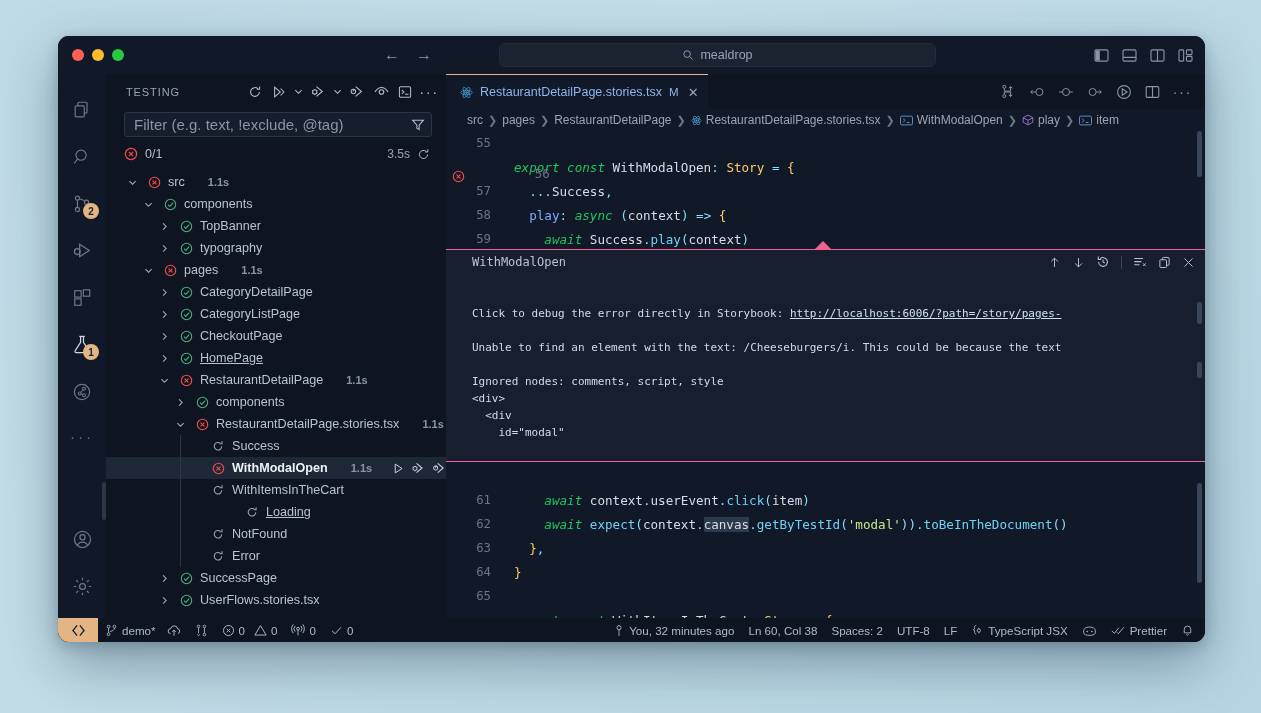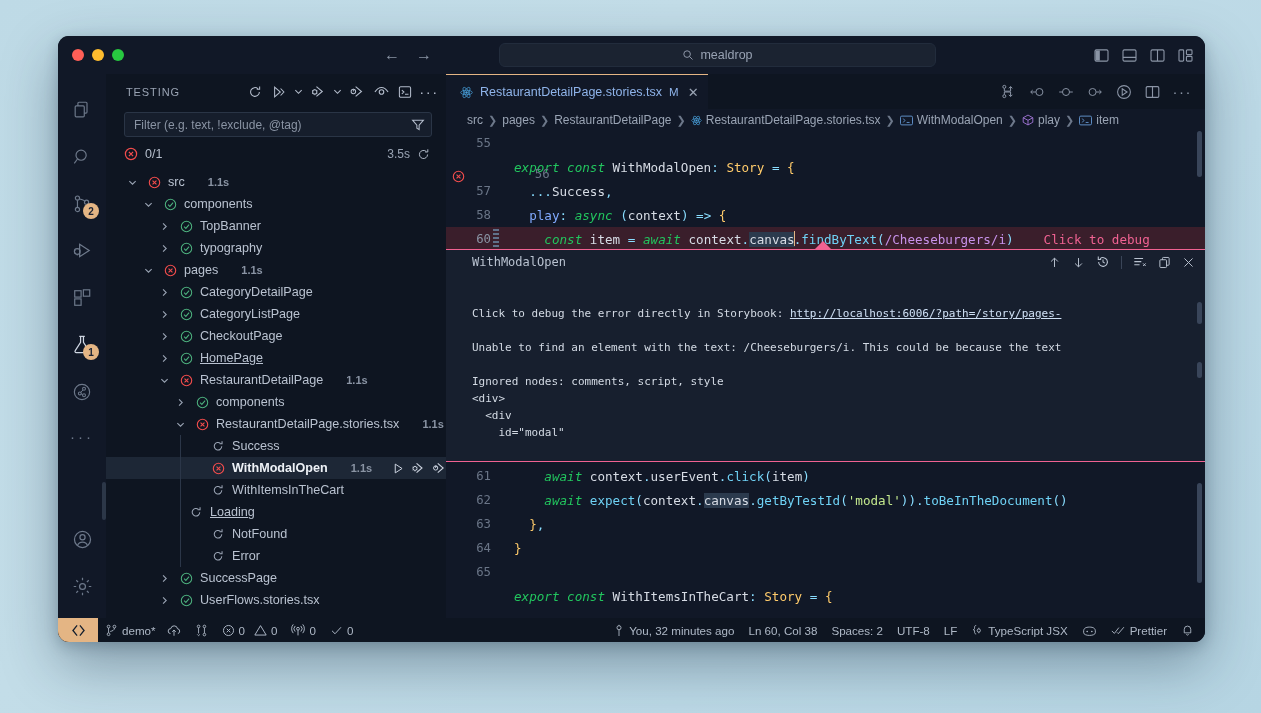--- a/index.html
+++ b/index.html
@@ -85,21 +85,21 @@
   .ib { width: 22px; height: 22px; display:flex; align-items:center; justify-content:center;
         border-radius: 4px; color:#b3bccb; }
   .ib.sm { width: 13px; }
   .filter-row { padding: 3px 14px 0 18px; }
   .filter-box {
     height: 25px; background: #161e2c; border: 1px solid #2a3546; border-radius: 3px;
     display: flex; align-items: center; padding: 0 6px 0 9px;
   }
   .filter-box input {
     flex: 1; background: transparent; border: 0; outline: none;
-    color: #d946ef; font-size: 12px; font-family: "Liberation Sans", sans-serif;
+    color: #d946ef; font-size: 15px; font-family: "Liberation Sans", sans-serif;
   }
   .filter-box input::placeholder { color: #8a94a4; }
   .summary {
     height: 26px; display: flex; align-items: center; padding: 0 16px 0 18px; gap: 7px;
     color: #b6bfcd; font-size: 12.5px; margin-top: 4px;
   }
   .summary .spacer { flex: 1; }
   .summary .time { color: #9aa4b4; font-size: 12px; }
 
   .tree { flex: 1; overflow: hidden; padding-top: 4px; font-size: 12.6px; }
@@ -618,21 +618,21 @@
             <span class="tw"></span>
             <span class="ti">
               <svg width="12" height="12" viewBox="0 0 16 16">
                 <path d="M13 8.4a5 5 0 1 1-1.8-3.9" fill="none" stroke="#9aa4b4" stroke-width="1.4"></path>
                 <path d="M13.4 1.8v3.2h-3.2" fill="none" stroke="#9aa4b4" stroke-width="1.4"></path>
               </svg>
             </span>
             <span>WithItemsInTheCart</span>
             <span class="guide" style="left: 74px;"></span>
           </div>
-          <div class="trow" style="padding-left: 60px; text-decoration: underline;">
+          <div class="trow" style="padding-left: 116px; text-decoration: underline;">
             <span class="tw"></span>
             <span class="ti">
               <svg width="12" height="12" viewBox="0 0 16 16">
                 <path d="M13 8.4a5 5 0 1 1-1.8-3.9" fill="none" stroke="#9aa4b4" stroke-width="1.4"></path>
                 <path d="M13.4 1.8v3.2h-3.2" fill="none" stroke="#9aa4b4" stroke-width="1.4"></path>
               </svg>
             </span>
             <span>Loading</span>
             <span class="guide" style="left: 74px;"></span>
           </div>
@@ -810,20 +810,24 @@
           <div class="ctext"><span class="kw">export</span> <span class="kw">const</span> <span class="var">WithModalOpen</span><span class="op">:</span> <span class="type">Story</span> <span class="op">=</span> <span class="brace">{</span></div>
         </div>
         <div class="cl">
           <div class="gutter">57</div>
           <div class="ctext">  <span class="punc">...</span><span class="var">Success</span><span class="punc">,</span></div>
         </div>
         <div class="cl">
           <div class="gutter">58</div>
           <div class="ctext">  <span class="prop">play</span><span class="op">:</span> <span class="kw">async</span> <span class="punc">(</span><span class="var">context</span><span class="punc">)</span> <span class="op">=&gt;</span> <span class="brace">{</span></div>
         </div>
+        <div class="cl">
+          <div class="gutter">59</div>
+          <div class="ctext">    <span class="kw">await</span> <span class="var">Success</span><span class="punc">.</span><span class="fn">play</span><span class="punc">(</span><span class="var">context</span><span class="punc">)</span></div>
+        </div>
         <div class="cl err">
           <div class="gutter">60</div>
           <div class="squiggle"></div>
           <div class="ctext">    <span class="kw">const</span> <span class="var">item</span> <span class="op">=</span> <span class="kw">await</span> <span class="var">context</span><span class="punc">.</span><span class="var sel-tok">canvas</span><span class="cursor"></span><span class="punc">.</span><span class="fn">findByText</span><span class="punc">(</span><span class="regex">/Cheeseburgers/i</span><span class="punc">)</span><span class="hint">Click to debug</span></div>
         </div>
 
         <div class="peek">
           <div class="peek-arrow"></div>
           <div class="peek-head">
             <span>WithModalOpen</span>

